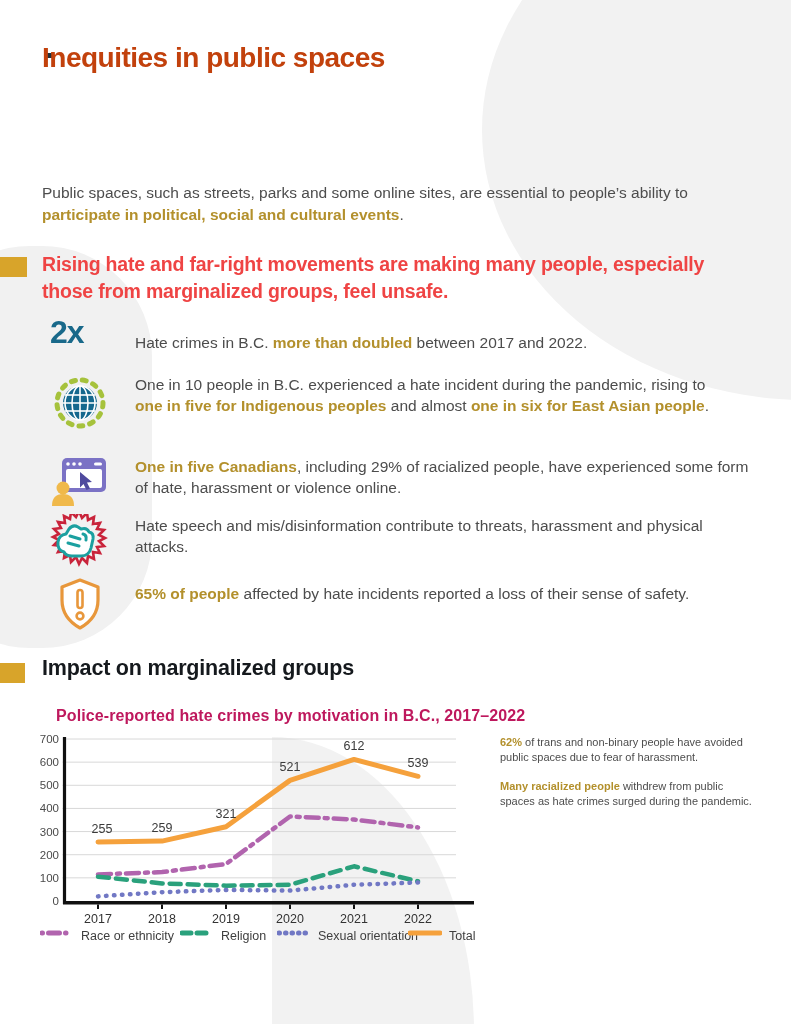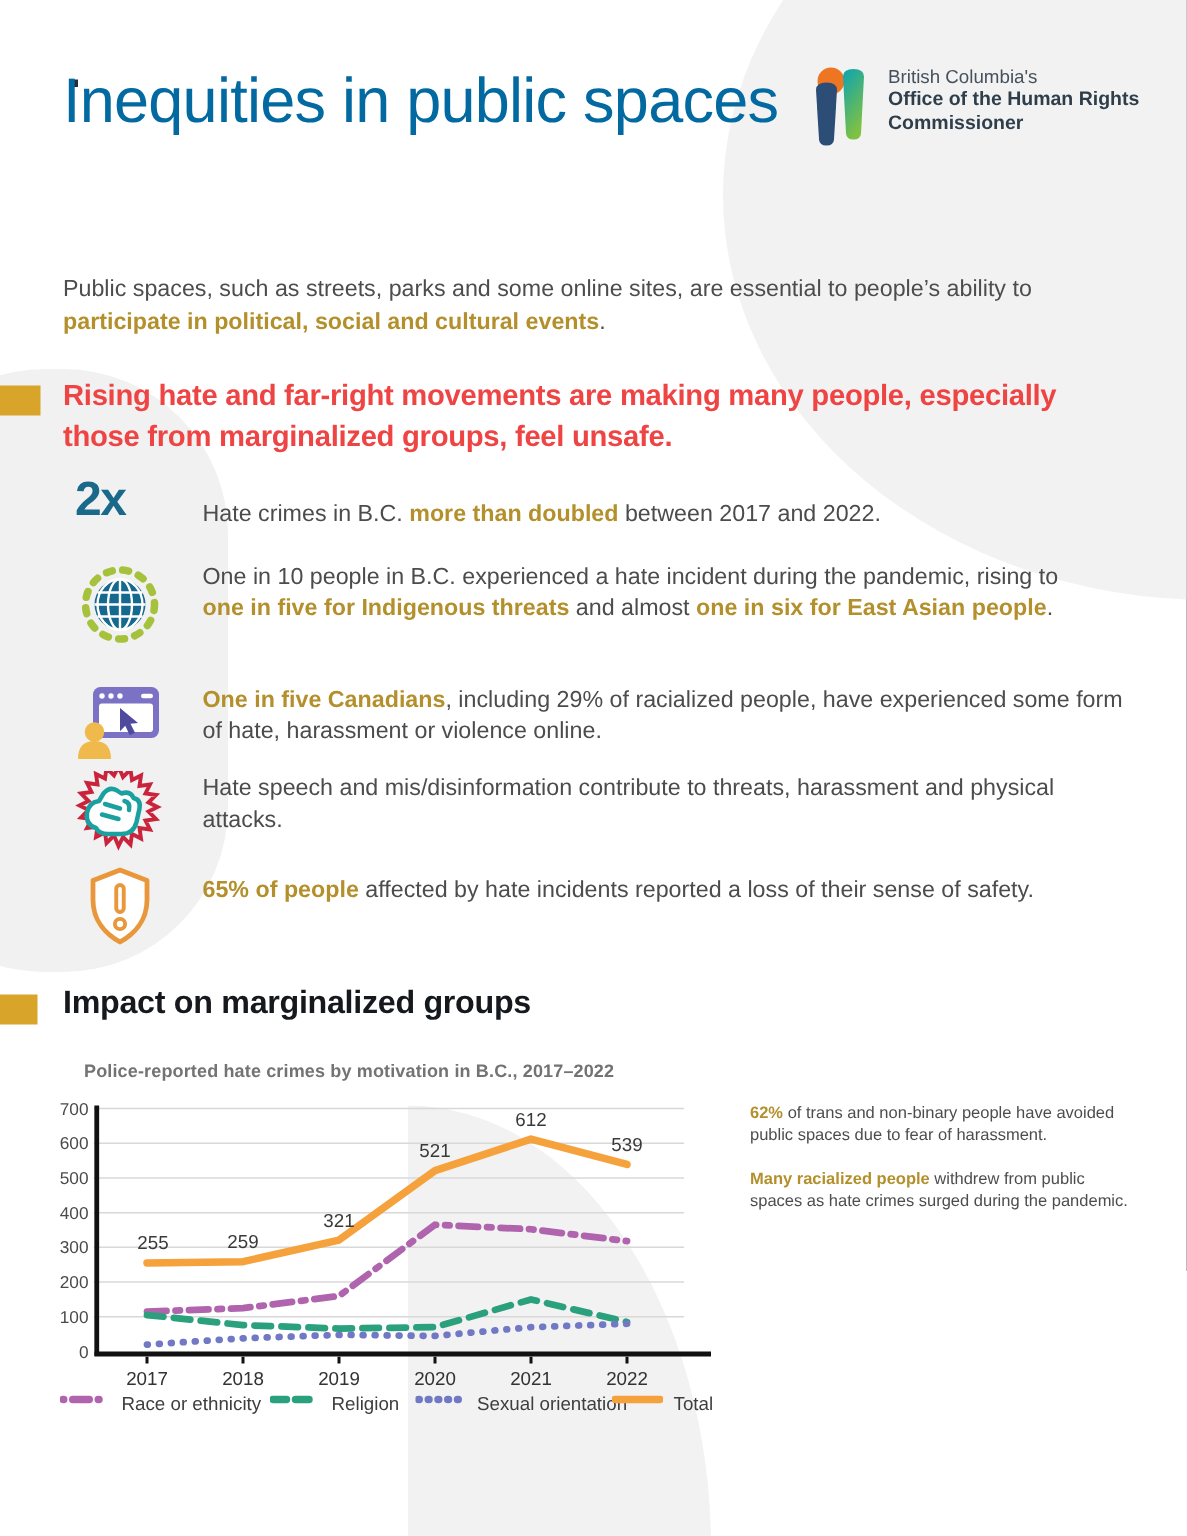--- a/index.html
+++ b/index.html
@@ -11,22 +11,22 @@
   }
   .abs { position:absolute; }
   
   .blob { position:absolute; background:#f2f2f2; z-index:0; }
   .blob-top-right { left:482px; top:-140px; width:650px; height:540px; border-radius:50%; }
   .blob-left-band { left:-80px; top:246px; width:232px; height:402px; border-radius:110px; background:#f1f1f1;}
   .blob-bottom    { left:272px; top:737px; width:202px; height:295px; border-radius:0 100% 0 0; }
   .content { position:absolute; z-index:1; }
   .artifact-dot { left:47px; top:53px; width:5px; height:5px; background:#20303a; }
 
-  .page-title { left:42px; top:40px; width:520px; font-size:42px; line-height:1.28;
-    font-weight:normal; color:#0369a1; letter-spacing:-0.5px; }
+  .page-title { left:42px; top:40px; width:520px; font-size:28px; line-height:1.28;
+    font-weight:bold; color:#c2410c; letter-spacing:-0.5px; }
 
   .logo-wrap { left:540px; top:42px; display:flex; align-items:flex-start; }
   .logo-mark { width:42px; height:56px; margin-right:10px; }
   .logo-text { padding-top:2px; }
   .logo-line1 { font-size:12.5px; color:#45525d; }
   .logo-line2 { font-size:13px; font-weight:bold; color:#2f3e4b; line-height:1.2; }
 
   .intro { left:42px; top:182px; width:708px; font-size:15.5px; line-height:1.45; color:#4d4d4d; }
   .gold { color:#b3902c; font-weight:bold;margin-top:34px; }
 
@@ -44,21 +44,21 @@
   .bt-1 { left:135px; top:332px; width:620px; }
   .bt-2 { left:135px; top:374px; width:600px; }
   .bt-3 { left:135px; top:456px; width:626px; }
   .bt-4 { left:135px; top:515px; width:612px; }
   .bt-5 { left:135px; top:583px; width:612px; }
   .icon-virus  { left:52px; top:375px; }
   .icon-online { left:50px; top:452px; }
   .icon-fist   { left:48px; top:514px; }
   .icon-shield { left:56px; top:576px; }
 
-  .chart-title { left:56px; top:707px; font-size:12px; font-weight:bold; color:#737373; letter-spacing:0.1px;}
+  .chart-title { left:56px; top:707px; font-size:16px; font-weight:bold; color:#be185d; letter-spacing:0.1px;}
   .chart-svg-wrap { left:36px; top:729px; width:452px; height:200px; }
   .legend { left:36px; top:929px; width:460px; height:20px; font-size:12.5px; color:#3e3e3e; }
   .legend-item { position:absolute; top:0; display:flex; align-items:flex-start; white-space:nowrap; }
   .legend-item svg { margin-right:7px; }
   .li-0 { left:4px; } .li-1 { left:144px; } .li-2 { left:241px; } .li-3 { left:372px; }
 
   .aside { left:500px; top:735px; width:252px; font-size:11px; line-height:1.33; color:#4d4d4d; }
   .aside p + p { margin-top:15px; }
 </style>
 </head>
@@ -66,38 +66,20 @@
 
 <div class="page">
 
   <div class="blob blob-top-right"></div>
   <div class="blob blob-left-band"></div>
   <div class="blob blob-bottom"></div>
   <div class="abs artifact-dot content"></div>
 
   <h1 class="abs content page-title">Inequities in public spaces</h1>
 
-  <div class="abs content logo-wrap">
-    <svg class="logo-mark" viewBox="0 0 42 56">
-      <defs>
-        <linearGradient id="lgTeal" x1="0" y1="0" x2="0.4" y2="1">
-          <stop offset="0" stop-color="#0ba3b4"></stop>
-            <stop offset="1" stop-color="#7fc142"></stop>
-        </linearGradient>
-      </defs>
-      <circle cx="14" cy="12" r="9" fill="#ee7623"></circle>
-      <path d="M4 18 q0 -5 7 -5 q7 0 7 5 l-2 33 q-0.3 4 -5 4 q-4.7 0 -5 -4 z" fill="#2b4d76"></path>
-      <path d="M22 9 q0 -5 7 -5 q7 0 7 5 l-2 38 q-0.3 4 -5 4 q-4.7 0 -5 -4 z" fill="url(#lgTeal)"></path>
-    </svg>
-    <div class="logo-text">
-      <div class="logo-line1">British Columbia's</div>
-      <div class="logo-line2">Office of the Human Rights</div>
-      <div class="logo-line2">Commissioner</div>
-    </div>
-  </div>
 
   <p class="abs content intro"><span>Public spaces, such as streets, parks and some online sites, are essential to people’s ability to </span><span class="gold">participate in political, social and cultural events</span><span>.</span></p>
 
   <div class="abs content gold-bar gold-bar-1"></div>
   <h2 class="abs content h-section1">Rising hate and far-right movements are making many people, especially those from marginalized groups, feel unsafe.</h2>
 
   <div class="abs content stat-2x">2x</div>
   <p class="abs content bullet-text bt-1"><span>Hate crimes in B.C. </span><span class="gold">more than doubled</span><span> between 2017 and 2022.</span></p>
 
   <svg class="abs content icon-virus" width="56" height="56" viewBox="0 0 56 56">
@@ -105,21 +87,21 @@
     <circle cx="28" cy="28" r="17" fill="#15688e"></circle>
     <g stroke="#ffffff" stroke-width="1.6" fill="none">
       <ellipse cx="28" cy="28" rx="8" ry="17"></ellipse>
       <ellipse cx="28" cy="28" rx="15" ry="17"></ellipse>
       <line x1="11" y1="28" x2="45" y2="28"></line>
       <line x1="13" y1="20" x2="43" y2="20"></line>
       <line x1="13" y1="36" x2="43" y2="36"></line>
       <line x1="28" y1="11" x2="28" y2="45"></line>
     </g>
   </svg>
-  <p class="abs content bullet-text bt-2"><span>One in 10 people in B.C. experienced a hate incident during the pandemic, rising to </span><span class="gold">one in five for Indigenous threats</span><span> and almost </span><span class="gold">one in six for East Asian people</span><span>.</span></p>
+  <p class="abs content bullet-text bt-2"><span>One in 10 people in B.C. experienced a hate incident during the pandemic, rising to </span><span class="gold">one in five for Indigenous peoples</span><span> and almost </span><span class="gold">one in six for East Asian people</span><span>.</span></p>
 
   <svg class="abs content icon-online" width="58" height="56" viewBox="0 0 58 56">
     <rect x="12" y="6" width="44" height="34" rx="5" fill="#7b72c5"></rect>
     <circle cx="18" cy="12" r="1.8" fill="#fff"></circle>
       <circle cx="24" cy="12" r="1.8" fill="#fff"></circle>
       <circle cx="30" cy="12" r="1.8" fill="#fff"></circle>
     <rect x="44" y="10.5" width="8" height="3" rx="1.5" fill="#fff"></rect>
     <rect x="16" y="17" width="36" height="19" rx="2" fill="#ffffff"></rect>
     <path d="M30 20 l12 10 l-5 0.5 l3 6 l-3.5 1.6 l-3-6.2 l-3.5 3.6 z" fill="#4f4a9e"></path>
     <circle cx="13" cy="36" r="6.5" fill="#f0b94b"></circle>

